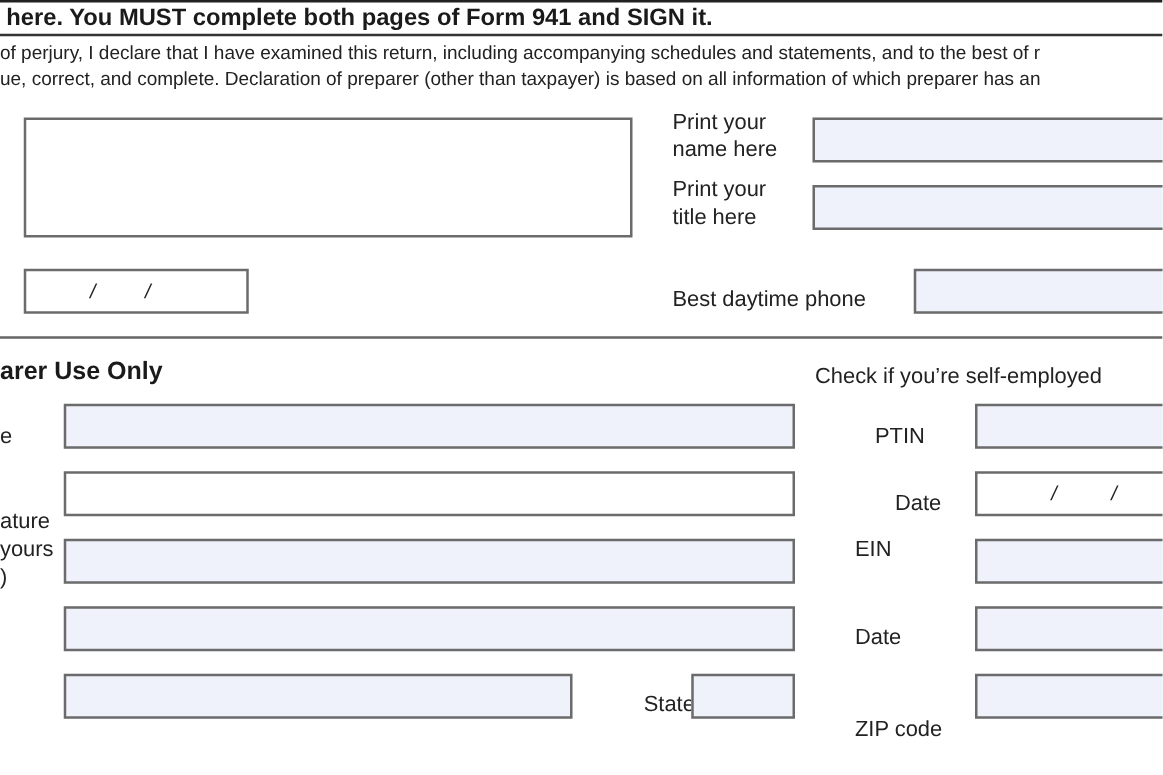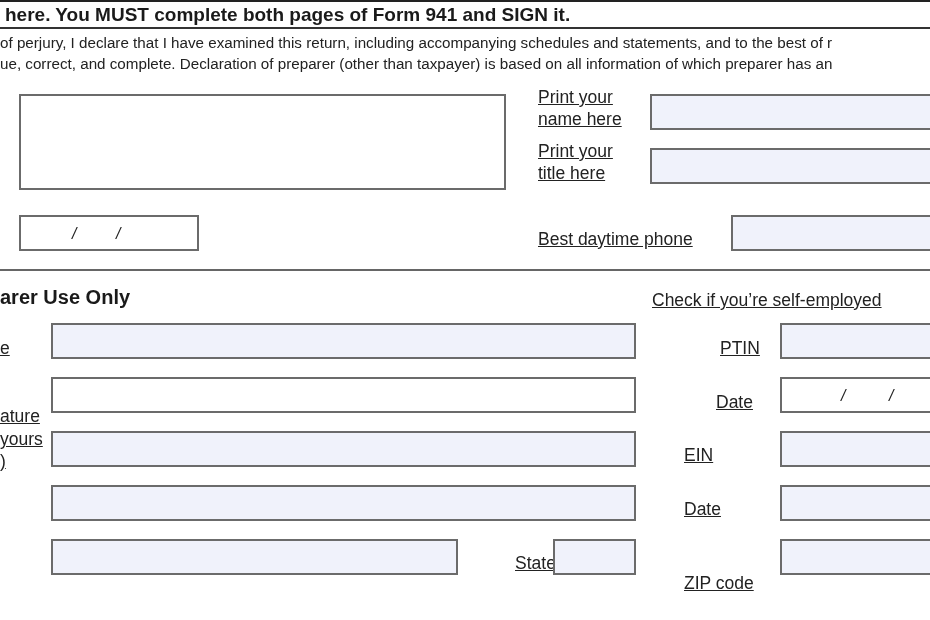--- a/index.html
+++ b/index.html
@@ -20,21 +20,21 @@
     left:0; top:32px; width:1200px; font-size:15.2px; line-height:21px;
     white-space:nowrap; color:#222;
   }
   .decl div { white-space:nowrap; }
   .box {
     position:absolute; box-sizing:border-box;
     border:2px solid #6b6b6b; background:#f0f2fb;
   }
   .box.white { background:#ffffff; }
   .label {
-    position:absolute; font-size:17.5px; line-height:22px; color:#222; white-space:nowrap;text-decoration:underline;
+    position:absolute; font-size:17.5px; line-height:22px; color:#222; white-space:nowrap;
   }
   .slash {
     position:absolute; font-size:16px; color:#222; font-style:italic;
   }
   .rule-mid { left:0; top:269px; width:930px; height:2px; background:#666; }
   .section-title {
     left:0; top:285px; font-size:20px; font-weight:bold; line-height:24px; white-space:nowrap;
   }
 </style>
 </head>
@@ -87,29 +87,29 @@
   <div>)</div>
 </div>
 <div class="box" style="left:51px;top:431px;width:585px;height:36px;"></div>
 
 <div class="box" style="left:51px;top:485px;width:585px;height:36px;"></div>
 
 <div class="box" style="left:51px;top:539px;width:407px;height:36px;"></div>
 <div class="label" style="left:515px;top:552px;">State</div>
 <div class="box" style="left:553px;top:539px;width:83px;height:36px;"></div>
 
-<div class="label" style="left:720px;top:337px;">PTIN</div>
+<div class="label" style="left:700px;top:337px;">PTIN</div>
 <div class="box" style="left:780px;top:323px;width:160px;height:36px;"></div>
 
 <div class="label" style="left:716px;top:391px;">Date</div>
 <div class="box white" style="left:780px;top:377px;width:160px;height:36px;">
   <span class="slash" style="left:59px;top:8px;">/</span>
   <span class="slash" style="left:107px;top:8px;">/</span>
 </div>
 
-<div class="label" style="left:684px;top:444px;">EIN</div>
+<div class="label" style="left:684px;top:428px;">EIN</div>
 <div class="box" style="left:780px;top:431px;width:160px;height:36px;"></div>
 
 <div class="label" style="left:684px;top:498px;">Date</div>
 <div class="box" style="left:780px;top:485px;width:160px;height:36px;"></div>
 
 <div class="label" style="left:684px;top:552px;margin-top:20px;">ZIP code</div>
 <div class="box" style="left:780px;top:539px;width:160px;height:36px;"></div>
 
 </body></html>

